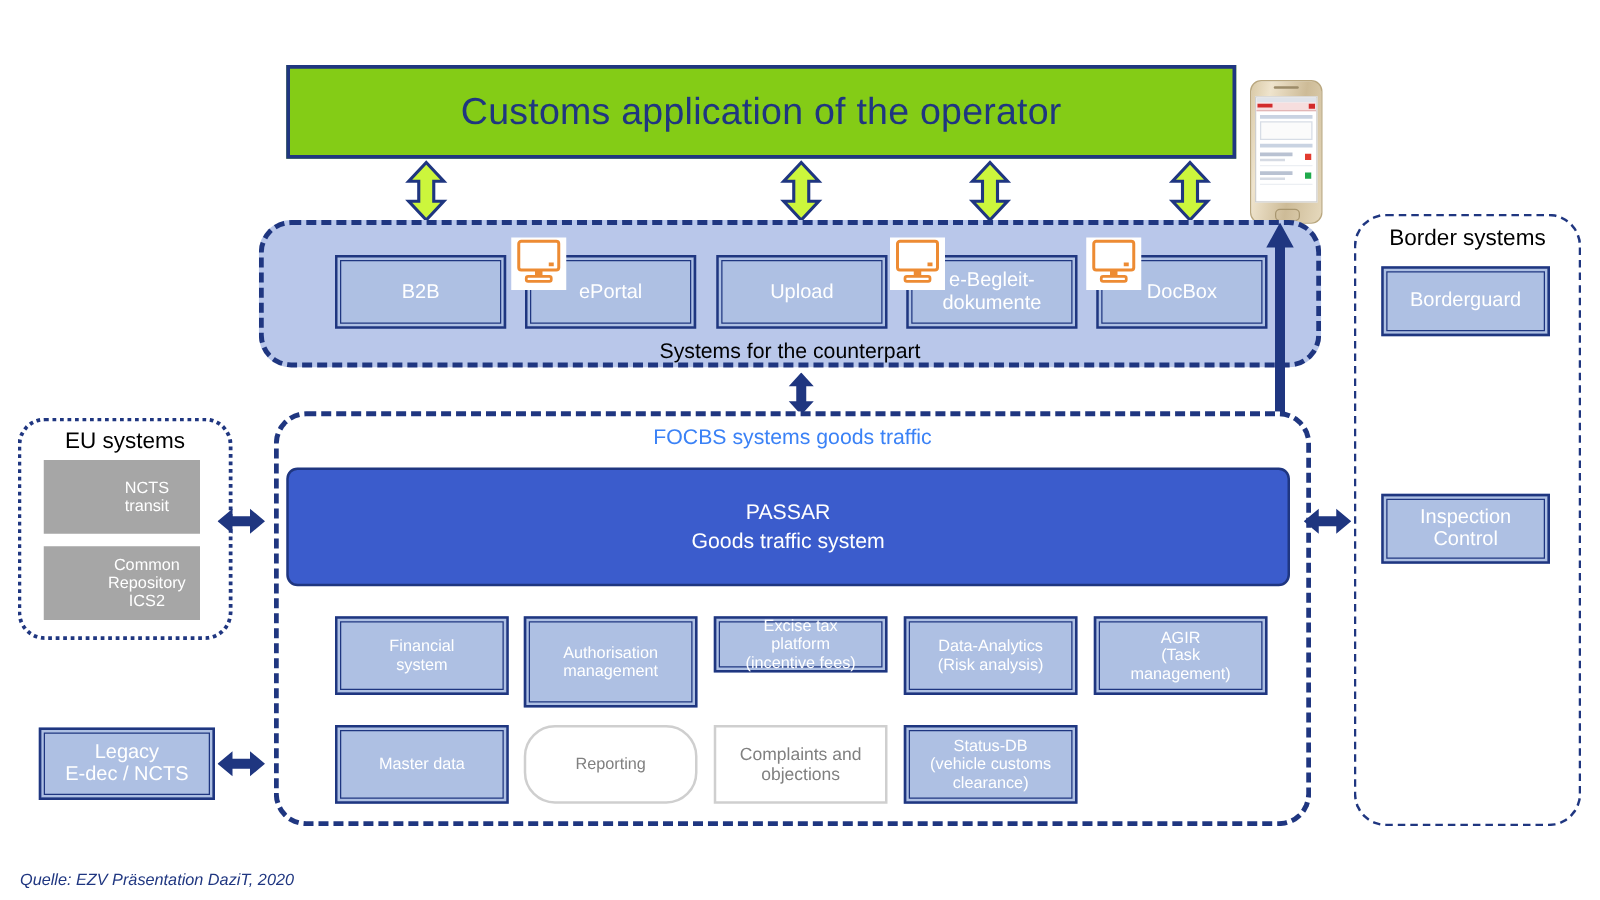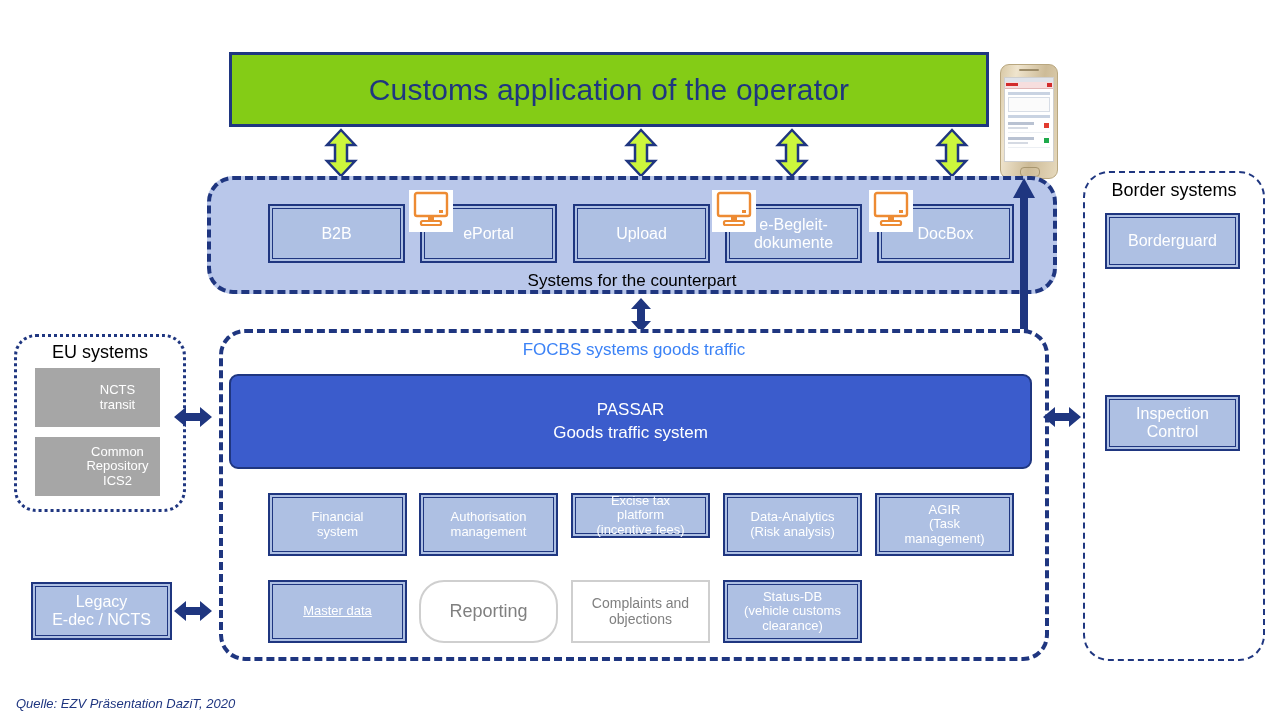--- a/index.html
+++ b/index.html
@@ -284,43 +284,43 @@
 
   <div id="passar">
     <span class="lbl">PASSAR</span>
     <span class="lbl">Goods traffic system</span>
   </div>
 
   <div class="box bluebox" style="left:268px;top:493px;width:139px;height:63px;font-size:13px;white-space:pre-line;">
     <span class="lbl">Financial
 system</span>
   </div>
-  <div class="box bluebox" style="left:419px;top:493px;width:139px;height:63px;font-size:13px;white-space:pre-line;">
+  <div class="box bluebox" style="left:419px;top:493px;width:139px;height:73px;font-size:13px;white-space:pre-line;">
     <span class="lbl">Authorisation
 management</span>
   </div>
   <div class="box bluebox" style="left:571px;top:493px;width:139px;height:45px;font-size:13px;white-space:pre-line;">
     <span class="lbl">Excise tax
 platform
 (incentive fees)</span>
   </div>
   <div class="box bluebox" style="left:875px;top:493px;width:139px;height:63px;font-size:13px;white-space:pre-line;">
     <span class="lbl">AGIR
 (Task
 management)</span>
   </div>
   <div class="box bluebox" style="left:723px;top:493px;width:139px;height:63px;font-size:13px;white-space:pre-line;">
     <span class="lbl">Data-Analytics
 (Risk analysis)</span>
   </div>
 
-  <div class="box bluebox" style="left:268px;top:580px;width:139px;height:63px;font-size:13px;white-space:pre-line;text-decoration:underline;">
+  <div class="box bluebox" style="left:268px;top:580px;width:139px;height:63px;font-size:13px;white-space:pre-line;">
     <span class="lbl">Master data</span>
   </div>
-  <div class="box whitebox" style="left:419px;top:580px;width:139px;height:63px;font-size:18px;white-space:pre-line;border-radius:25px;">
+  <div class="box whitebox" style="left:419px;top:580px;width:139px;height:63px;font-size:13px;white-space:pre-line;border-radius:25px;">
     <span class="lbl">Reporting</span>
   </div>
   <div class="box whitebox" style="left:571px;top:580px;width:139px;height:63px;font-size:14px;white-space:pre-line;">
     <span class="lbl">Complaints and
 objections</span>
   </div>
   <div class="box bluebox" style="left:723px;top:580px;width:139px;height:63px;font-size:13px;white-space:pre-line;">
     <span class="lbl">Status-DB
 (vehicle customs
 clearance)</span>

